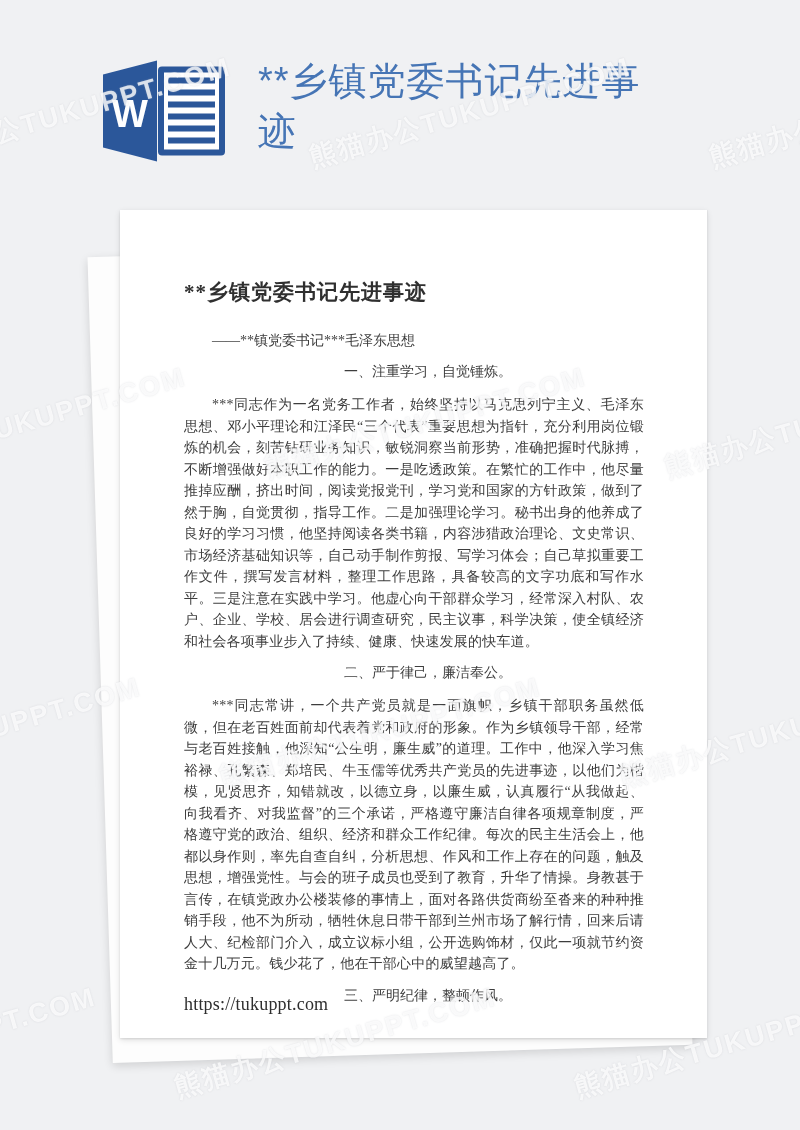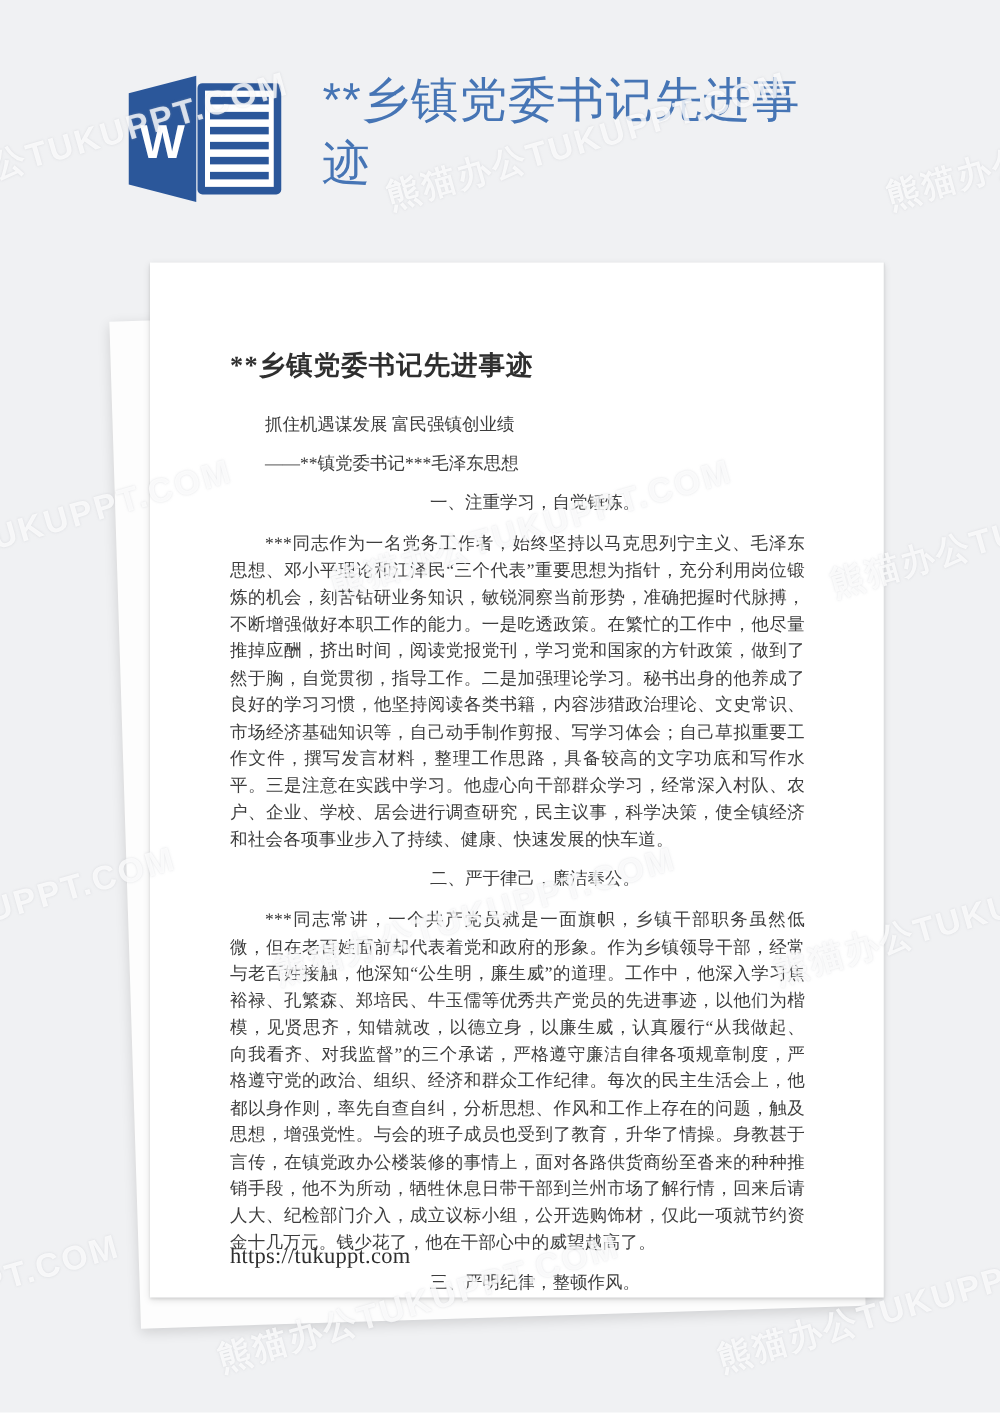--- a/index.html
+++ b/index.html
@@ -88,21 +88,20 @@
   </svg>
   <div class="header-title">**乡镇党委书记先进事迹</div>
 </div>
 
 <div class="sheet-behind"></div>
 
 <div class="page">
   <div class="page-inner">
     <div class="doc-title">**乡镇党委书记先进事迹</div>
 
-    <div class="doc-line">抓住机遇谋发展 富民强镇创业绩</div>
     <div class="doc-line">——**镇党委书记***毛泽东思想</div>
 
     <div class="doc-heading">一、注重学习，自觉锤炼。</div>
     <p class="doc-para">***同志作为一名党务工作者，始终坚持以马克思列宁主义、毛泽东思想、邓小平理论和江泽民“三个代表”重要思想为指针，充分利用岗位锻炼的机会，刻苦钻研业务知识，敏锐洞察当前形势，准确把握时代脉搏，不断增强做好本职工作的能力。一是吃透政策。在繁忙的工作中，他尽量推掉应酬，挤出时间，阅读党报党刊，学习党和国家的方针政策，做到了然于胸，自觉贯彻，指导工作。二是加强理论学习。秘书出身的他养成了良好的学习习惯，他坚持阅读各类书籍，内容涉猎政治理论、文史常识、市场经济基础知识等，自己动手制作剪报、写学习体会；自己草拟重要工作文件，撰写发言材料，整理工作思路，具备较高的文字功底和写作水平。三是注意在实践中学习。他虚心向干部群众学习，经常深入村队、农户、企业、学校、居会进行调查研究，民主议事，科学决策，使全镇经济和社会各项事业步入了持续、健康、快速发展的快车道。</p>
 
     <div class="doc-heading">二、严于律己，廉洁奉公。</div>
     <p class="doc-para">***同志常讲，一个共产党员就是一面旗帜，乡镇干部职务虽然低微，但在老百姓面前却代表着党和政府的形象。作为乡镇领导干部，经常与老百姓接触，他深知“公生明，廉生威”的道理。工作中，他深入学习焦裕禄、孔繁森、郑培民、牛玉儒等优秀共产党员的先进事迹，以他们为楷模，见贤思齐，知错就改，以德立身，以廉生威，认真履行“从我做起、向我看齐、对我监督”的三个承诺，严格遵守廉洁自律各项规章制度，严格遵守党的政治、组织、经济和群众工作纪律。每次的民主生活会上，他都以身作则，率先自查自纠，分析思想、作风和工作上存在的问题，触及思想，增强党性。与会的班子成员也受到了教育，升华了情操。身教甚于言传，在镇党政办公楼装修的事情上，面对各路供货商纷至沓来的种种推销手段，他不为所动，牺牲休息日带干部到兰州市场了解行情，回来后请人大、纪检部门介入，成立议标小组，公开选购饰材，仅此一项就节约资金十几万元。钱少花了，他在干部心中的威望越高了。</p>
 
     <div class="doc-heading">三、严明纪律，整顿作风。</div>
   </div>

